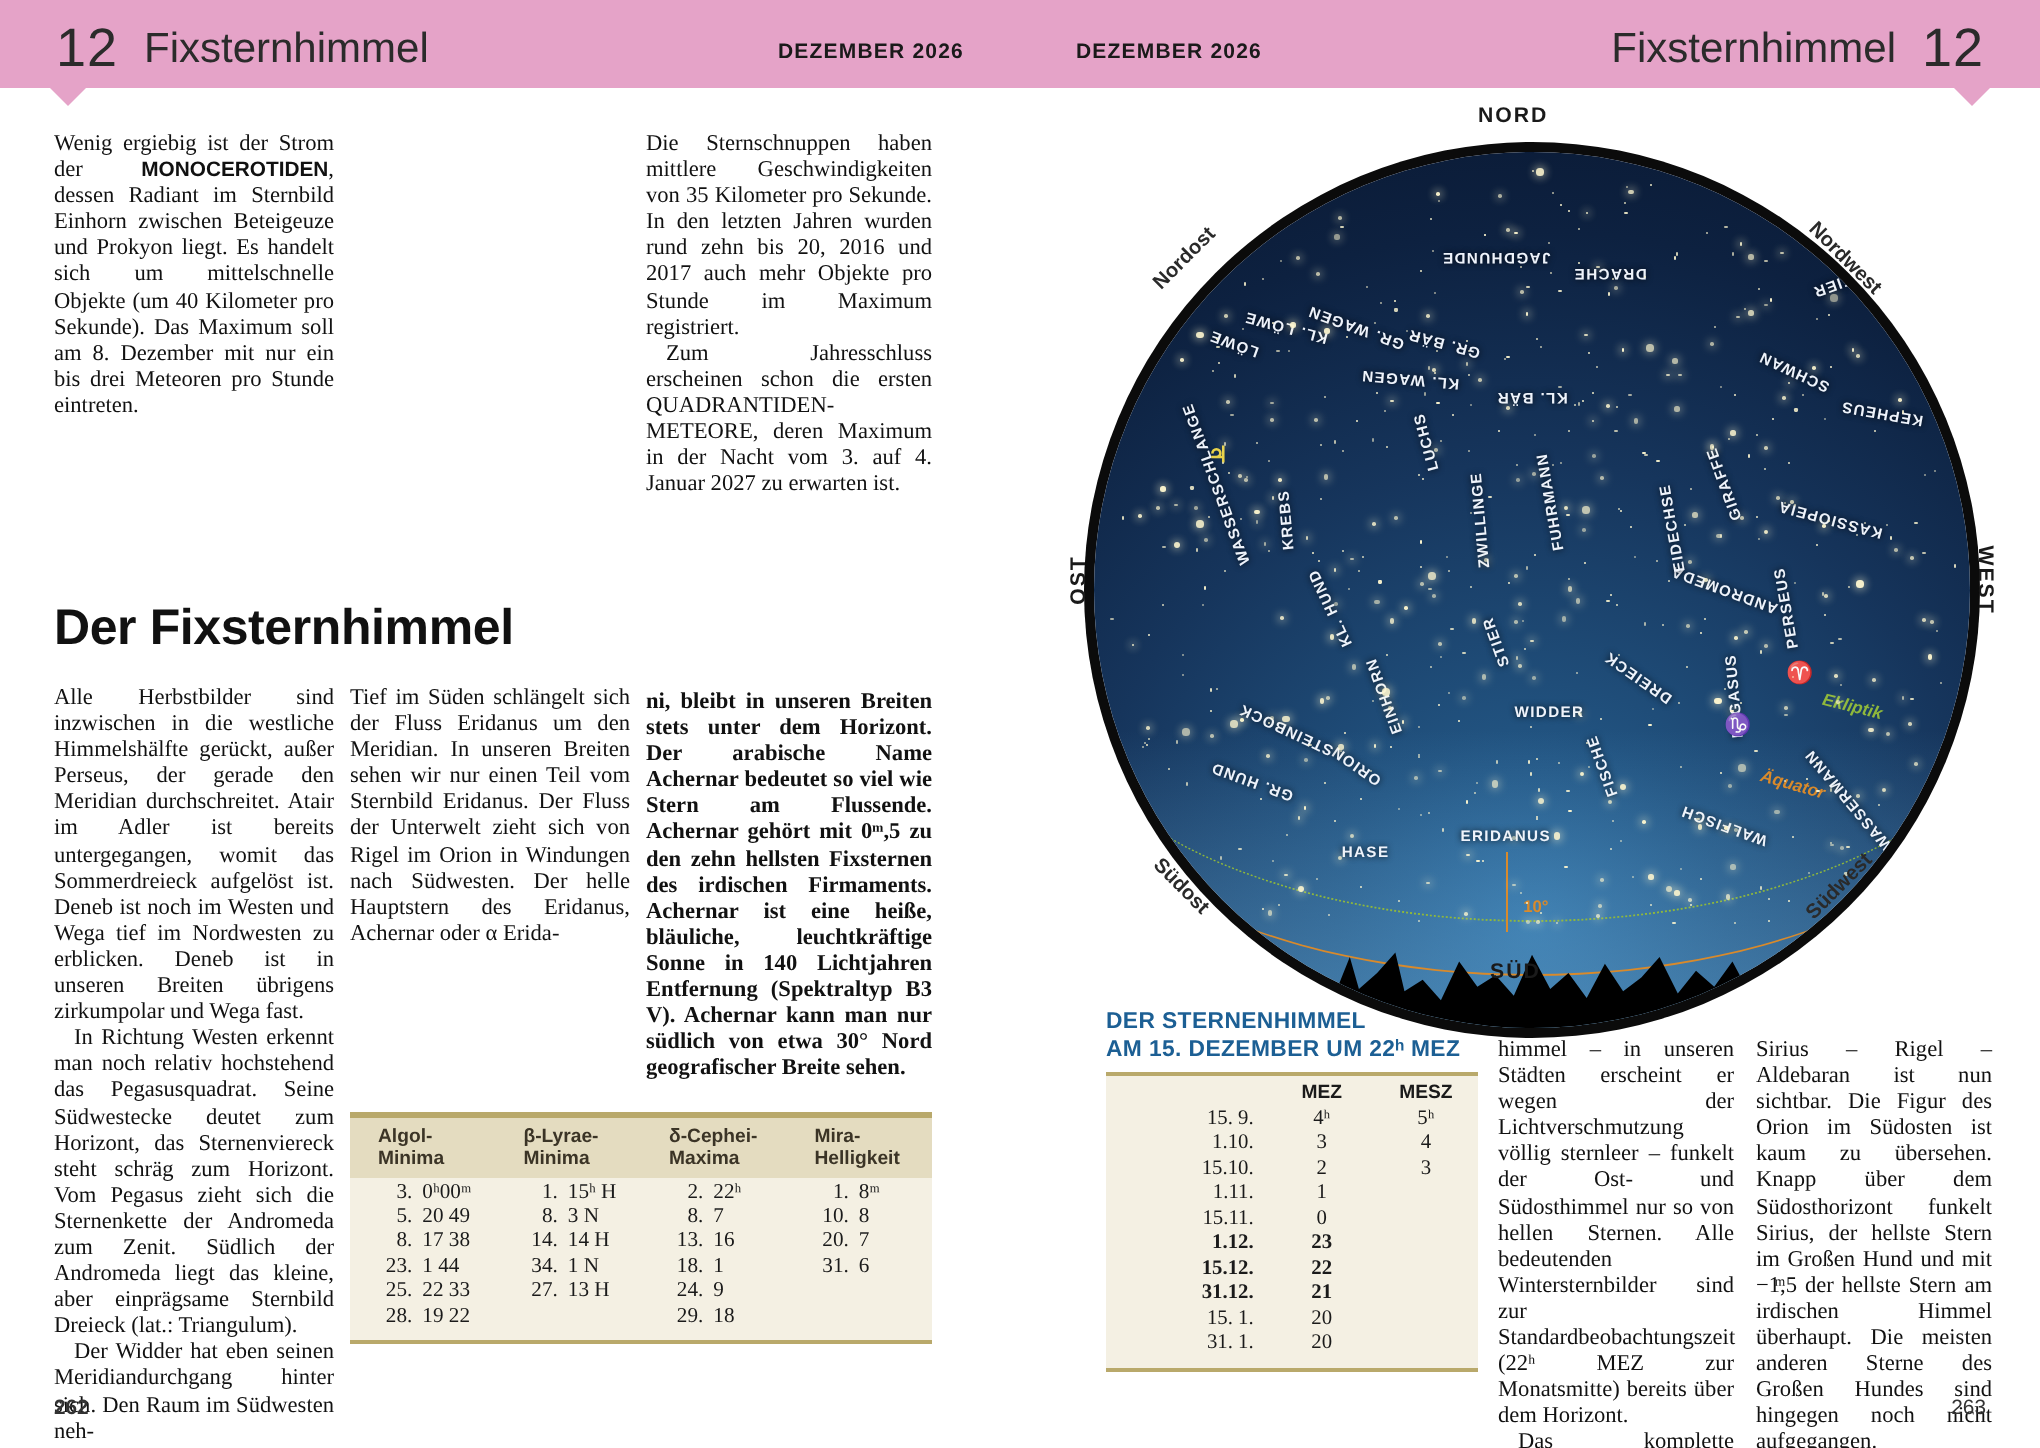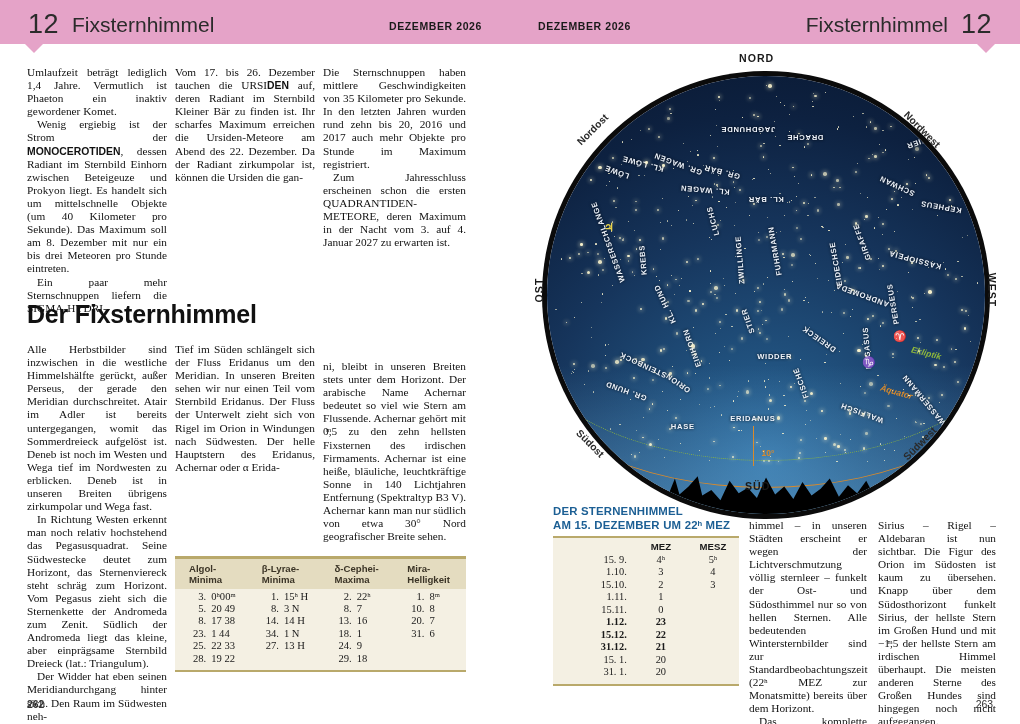--- a/index.html
+++ b/index.html
@@ -56,21 +56,21 @@
   #c3{left:323px;top:66px;width:143px;}
 
   .bigtitle{
     position:absolute;left:27px;top:300px;width:450px;
     font-family:"Liberation Sans",sans-serif;font-weight:bold;
     font-size:25px;color:#111;letter-spacing:-.2px;
   }
 
   #c4{left:27px;top:343px;width:140px;}
   #c5{left:175px;top:343px;width:140px;}
-  #c6{left:323px;top:360px;width:143px;}
+  #c6{left:323px;top:345px;width:143px;font-weight:bold;}
 
   
   .vartab{
     position:absolute;left:175px;top:556px;width:291px;
     background:#f4f0e3;
   }
   .vartab .rule{height:2.5px;background:#b9a96b;}
   .vartab .tabtitle{
     font-family:"Liberation Sans",sans-serif;font-weight:bold;font-size:12.4px;
     color:#111;padding:4px 0 4px 8px;background:#ffffff;letter-spacing:.2px;
@@ -182,26 +182,23 @@
     <span class="notch"></span>
   </div>
   <div class="hdr right">
     <span class="folio">12</span>
     <span class="runhead">Fixsternhimmel</span>
     <span class="monthtag">DEZEMBER 2026</span>
     <span class="notch"></span>
   </div>
 
   <div class="col" id="c1">
-      <p>Umlaufzeit beträgt lediglich 1,4 Jahre. Vermutlich ist Phaeton ein inaktiv gewordener Komet.</p>
       <p>Wenig ergiebig ist der Strom der <b>MONOCEROTI<b>DEN</b></b>, dessen Radiant im Sternbild Einhorn zwischen Beteigeuze und Prokyon liegt. Es handelt sich um mittelschnelle Objekte (um 40 Kilometer pro Sekunde). Das Maximum soll am 8. Dezember mit nur ein bis drei Meteoren pro Stunde eintreten.</p>
-      <p>Ein paar mehr Sternschnuppen liefern die SIGMA-HYDRI-</p>
     </div>
   <div class="col" id="c2">
-      <p>Vom 17. bis 26. Dezember tauchen die URSI<b>DEN</b> auf, deren Radiant im Sternbild Kleiner Bär zu finden ist. Ihr scharfes Maximum erreichen die Ursiden-Meteore am Abend des 22. Dezember. Da der Radiant zirkumpolar ist, können die Ursiden die gan-</p>
     </div>
   <div class="col" id="c3">
       <p>Die Sternschnuppen haben mittlere Geschwindigkeiten von 35 Kilometer pro Sekunde. In den letzten Jahren wurden rund zehn bis 20, 2016 und 2017 auch mehr Objekte pro Stunde im Maximum registriert.</p>
       <p>Zum Jahresschluss erscheinen schon die ersten QUADRANTIDEN-METEORE, deren Maximum in der Nacht vom 3. auf 4. Januar 2027 zu erwarten ist.</p>
     </div>
 
   <div class="bigtitle">Der Fixsternhimmel</div>
 
   <div class="col" id="c4">
       <p>Alle Herbstbilder sind inzwischen in die westliche Himmelshälfte gerückt, außer Perseus, der gerade den Meridian durchschreitet. Atair im Adler ist bereits untergegangen, womit das Sommerdreieck aufgelöst ist. Deneb ist noch im Westen und Wega tief im Nordwesten zu erblicken. Deneb ist in unseren Breiten übrigens zirkumpolar und Wega fast.</p>

